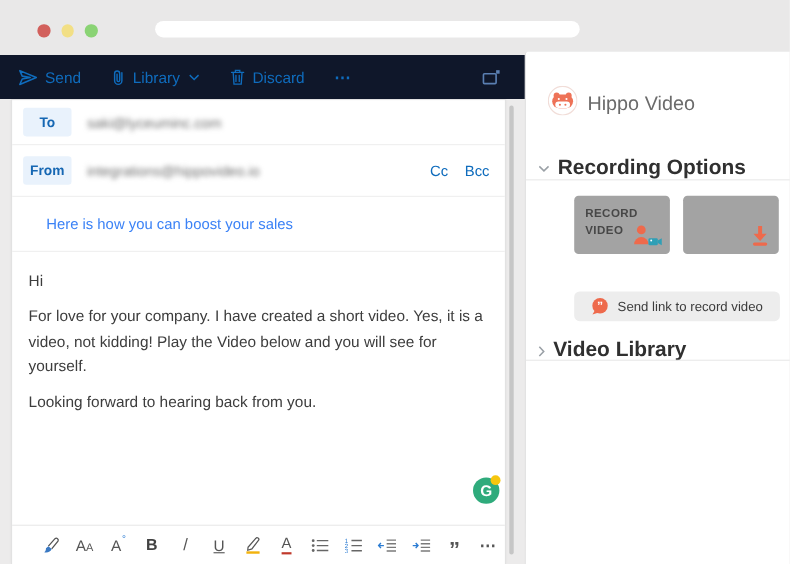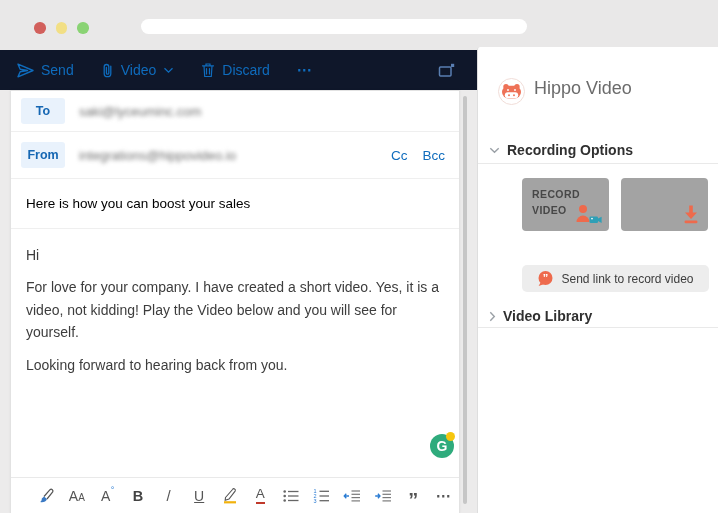--- a/index.html
+++ b/index.html
@@ -30,21 +30,21 @@
                 background:#fff;border:1px solid #e2e2e2;border-bottom:0;box-sizing:border-box;
                 box-shadow:0 0 2px rgba(0,0,0,0.06);}
   .row{display:flex;align-items:center;border-bottom:1px solid #efefef;box-sizing:border-box;}
   .from-row{height:47px;padding:0 14px 0 10px;}
   .to-row{height:41px;padding:0 14px 0 10px;}
   .chip{width:44px;height:26px;border-radius:3px;background:#e9f2fc;color:#1667b3;
         font-size:12.5px;font-weight:600;display:flex;align-items:center;justify-content:center;cursor:pointer;}
   .addr{margin-left:14px;font-size:13px;color:#6f6f6f;filter:blur(2.3px);}
   .spacer{flex:1;}
   .cclink{color:#0f6cbd;font-size:13.5px;margin-left:15px;cursor:pointer;}
-  .subject-row{height:50px;padding-left:15px;font-size:13.5px;color:#000000;}
+  .subject-row{height:50px;padding-left:31px;font-size:13.5px;color:#3b82f6;}
   .body-area{padding:15px 16px 0 15px;font-size:14px;color:#3d3d3d;line-height:1.6;}
   .body-area p{margin:0;}
   .body-area p + p{margin-top:10px;}
 
   
   .grammarly{position:absolute;left:419px;top:343px;width:24px;height:24px;border-radius:50%;
              background:#2fab7c;display:flex;align-items:center;justify-content:center;cursor:pointer;}
   .gletter{color:#fff;font-weight:bold;font-size:14px;line-height:1;}
   .gdot{position:absolute;right:-1px;top:-2px;width:9px;height:9px;border-radius:50%;background:#f6c60e;}
 
@@ -64,24 +64,24 @@
   .ic-quote{font-size:20px;color:#555;line-height:0.4;position:relative;top:4px;font-weight:bold;}
   .ic-more{font-size:15px;color:#555;letter-spacing:1px;font-weight:bold;}
 
   
   .pane-scrollbar{position:absolute;left:463px;top:96px;width:4px;height:408px;
                   background:#c6c6c6;border-radius:2px;cursor:grab;}
 
   
   .side-panel{position:absolute;left:477px;top:47px;width:241px;height:466px;background:#fff;
               border-left:1px solid #dedede;box-sizing:border-box;border-top-left-radius:3px;}
-  .panel-header{position:absolute;left:20px;top:31px;display:flex;align-items:flex-start;gap:9px;}
+  .panel-header{position:absolute;left:20px;top:31px;display:flex;align-items:flex-end;gap:9px;}
   .panel-title{font-size:18px;color:#6b6b6b;}
   .section-row{position:absolute;left:11px;display:flex;align-items:center;gap:7px;
-               font-size:14px;font-weight:600;color:#303030;cursor:pointer;}
+               font-size:19px;font-weight:600;color:#303030;cursor:pointer;}
   .section-row.recording{top:95px;}
   .section-row.library{top:261px;}
   .divider{position:absolute;left:0;width:241px;border-top:1px solid #e9e9e9;}
   .divider.d1{top:116px;}
   .divider.d2{top:280px;}
   .cards{position:absolute;left:44px;top:131px;display:flex;gap:12px;}
   .vcard{width:87px;height:53px;background:#a3a3a3;border-radius:4px;position:relative;
          padding:9px 0 0 10px;box-sizing:border-box;cursor:pointer;}
   .vcard-label{font-size:10.5px;font-weight:600;color:#474747;letter-spacing:0.4px;
                line-height:1.5;display:block;width:58px;}
@@ -104,21 +104,21 @@
   <div class="tb-item">
     <svg width="17" height="15" viewBox="0 0 17 15">
         <path d="M1 1.2 L16 7.5 L1 13.8 L3.2 8.8 L10.5 7.5 L3.2 6.2 Z" fill="none" stroke="#0f6cbd" stroke-width="1.4" stroke-linejoin="round"></path>
       </svg>
     <span>Send</span>
   </div>
   <div class="tb-item">
     <svg width="13" height="17" viewBox="0 0 13 17">
         <path d="M9.8 4.2 L9.8 11.4 a3.3 3.3 0 0 1 -6.6 0 L3.2 4.8 a2.3 2.3 0 0 1 4.6 0 L7.8 11 a1.2 1.2 0 0 1 -2.4 0 L5.4 5.5" fill="none" stroke="#0f6cbd" stroke-width="1.3" stroke-linecap="round"></path>
       </svg>
-    <span>Video</span>
+    <span>Library</span>
     <svg width="11" height="7" viewBox="0 0 11 7">
         <path d="M1.5 1.3 L5.5 5.2 L9.5 1.3" stroke="#0f6cbd" stroke-width="1.3" fill="none"></path>
       </svg>
   </div>
   <div class="tb-item">
     <svg width="14" height="16" viewBox="0 0 14 16">
         <path d="M1.5 3.8 h11 M5 3.5 V2 h4 v1.5 M3 3.8 l0.7 10.7 h6.6 L11 3.8 M5.5 6.5 v5.5 M8.5 6.5 v5.5" fill="none" stroke="#0f6cbd" stroke-width="1.2" stroke-linecap="round"></path>
       </svg>
     <span>Discard</span>
   </div>

